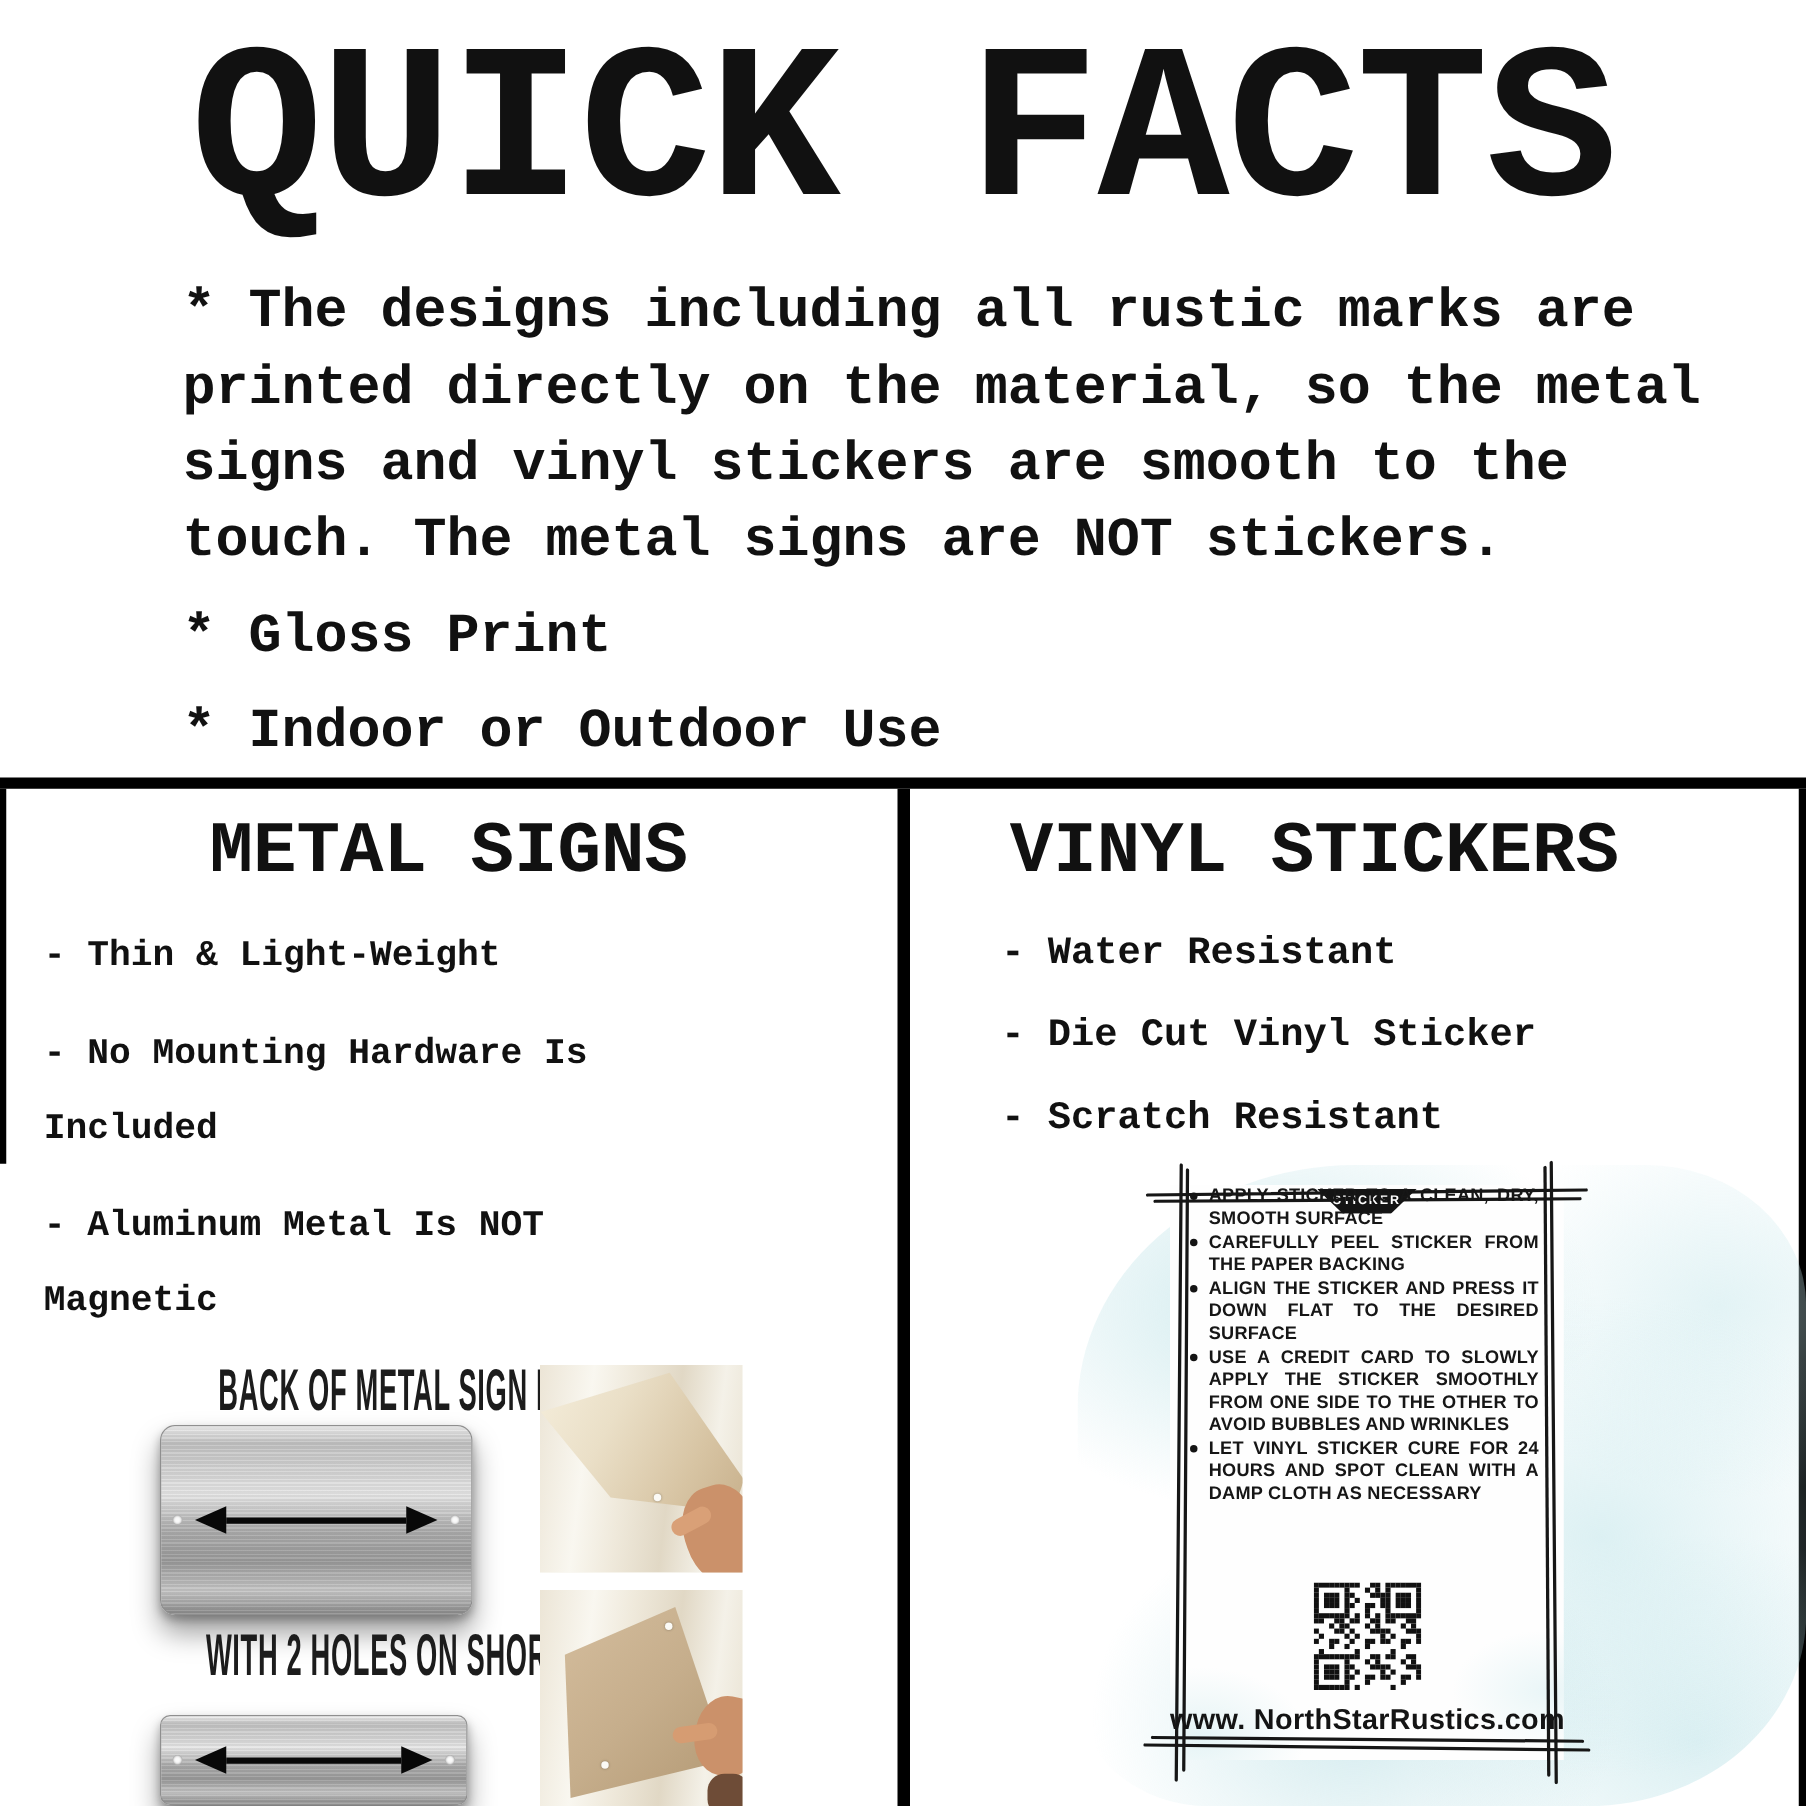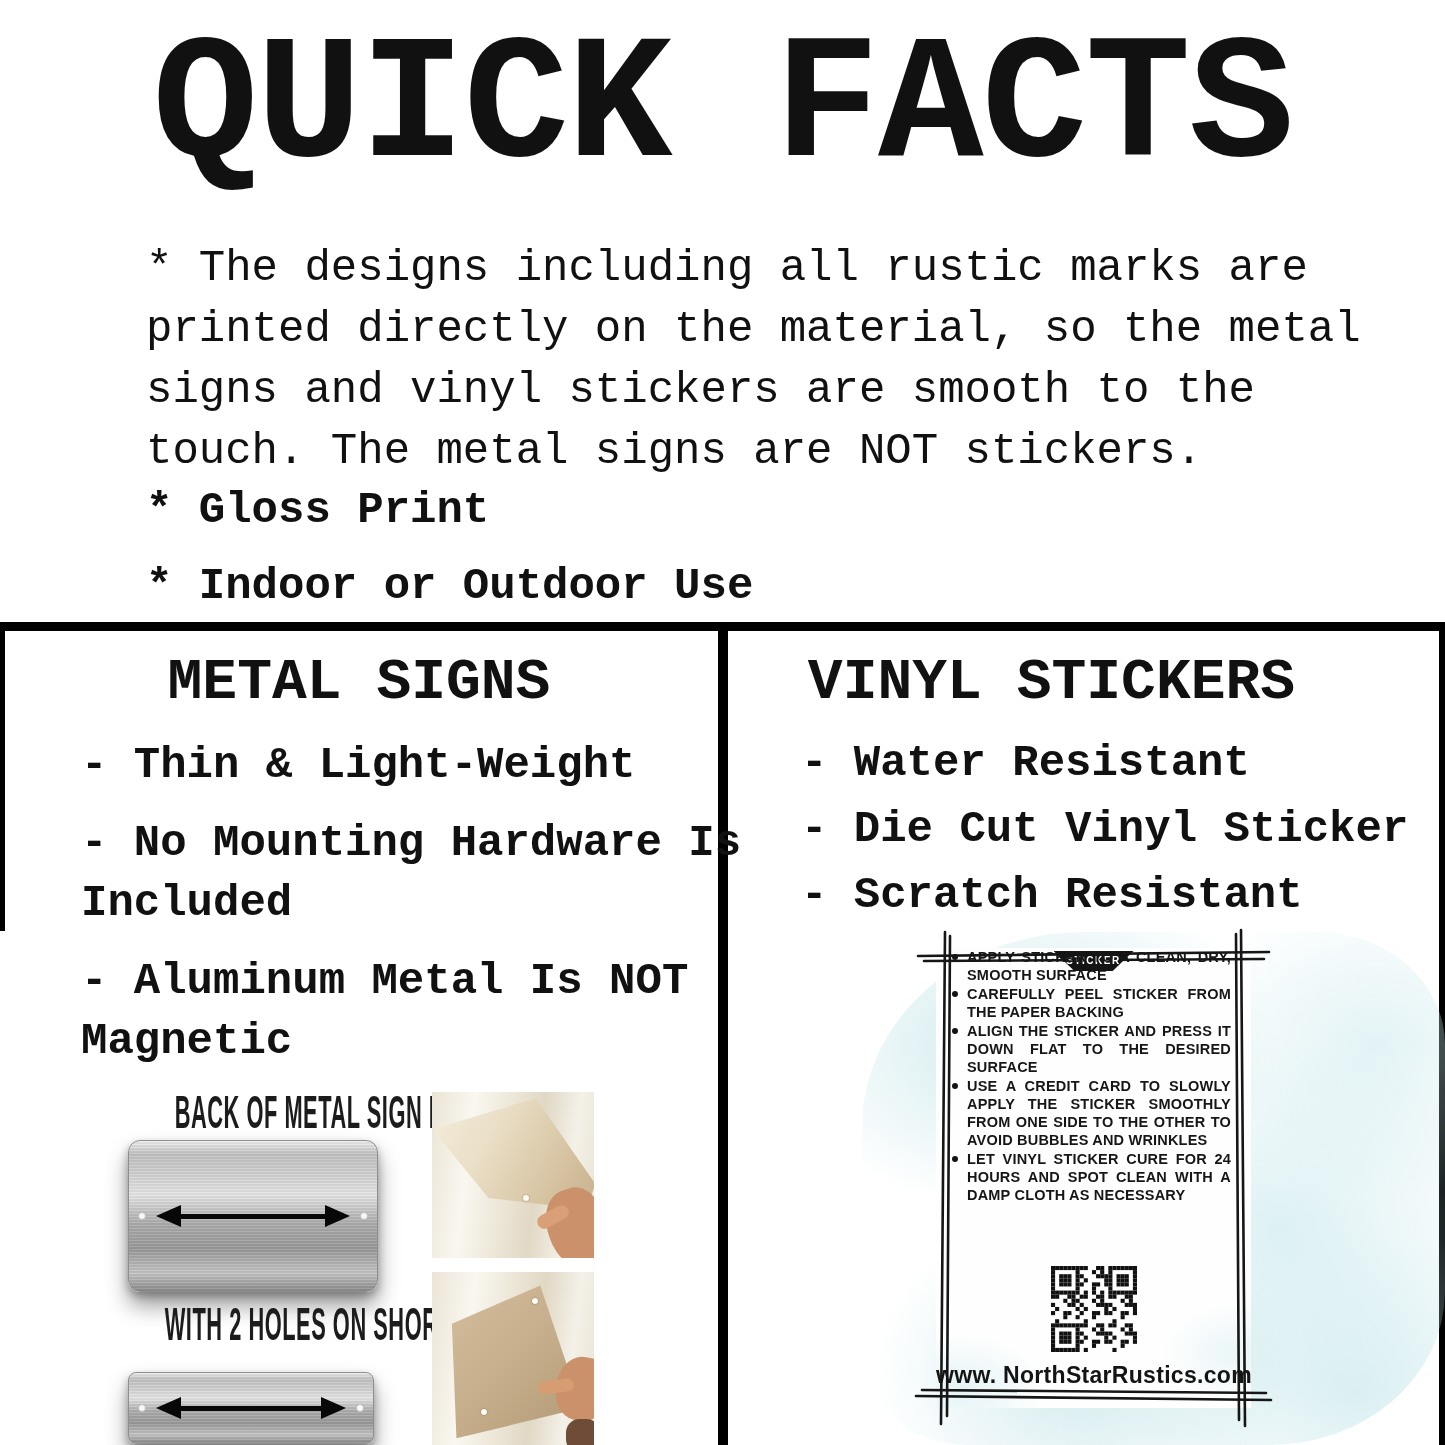--- a/index.html
+++ b/index.html
@@ -6,43 +6,43 @@
   .canvas{
     position:relative;width:1445px;height:1445px;background:#ffffff;
     font-family:"Liberation Mono", monospace;color:#111;overflow:hidden;
   }
   
   .title{
     position:absolute;top:8px;left:0;width:100%;text-align:center;
     font-size:176px;font-weight:700;letter-spacing:-2px;line-height:200px;white-space:nowrap;
   }
   .intro-par{
-    position:absolute;left:146px;top:238px;width:46ch;
-    font-size:44px;font-weight:400;line-height:61px;
+    position:absolute;left:146px;top:220px;width:46ch;
+    font-size:44px;font-weight:700;line-height:61px;
   }
   .fact-line{position:absolute;left:146px;font-size:44px;font-weight:700;line-height:52px;white-space:nowrap;}
   .fact-gloss{top:484px;}
   .fact-use{top:560px;}
 
   
   .hr-divider{position:absolute;left:0;top:622px;width:1445px;height:9px;background:#000;}
   .vr-divider{position:absolute;left:718px;top:631px;width:10px;height:814px;background:#000;}
   .edge-left{position:absolute;left:0;top:631px;width:5px;height:300px;background:#000;}
   .edge-right{position:absolute;right:0;top:631px;width:6px;height:814px;background:#000;}
 
   
   .panel-heading{
     position:absolute;font-size:58px;font-weight:700;line-height:70px;text-align:center;white-space:nowrap;
   }
   .metal-heading{left:0;width:718px;top:648px;}
   .vinyl-heading{left:696px;width:711px;top:648px;}
   ul.facts{list-style:none;margin:0;padding:0;position:absolute;font-weight:700;}
-  ul.metal-list{left:35px;top:735px;width:25ch;font-size:44px;line-height:60px;margin-left:46px;}
+  ul.metal-list{left:35px;top:735px;width:25ch;font-size:29px;line-height:60px;}
   ul.metal-list li{margin-bottom:18px;}
-  ul.vinyl-list{left:801px;top:737px;font-size:44px;line-height:52px;white-space:nowrap;}
+  ul.vinyl-list{left:801px;top:737px;font-size:31px;line-height:52px;white-space:nowrap;}
   ul.vinyl-list li{margin-bottom:14px;}
 
   
   .caption{position:absolute;text-align:center;font-family:"Liberation Sans",sans-serif;
     font-weight:700;color:#1c1c1c;white-space:nowrap;}
   .caption > span{display:inline-block;transform:scaleX(.52) scaleY(1.12);transform-origin:50% 50%;
     font-size:42px;letter-spacing:1px;white-space:nowrap;}
   .caption-back{left:0;width:505px;top:1088px;}
   .caption-holes{left:0;width:510px;top:1300px;}
 

